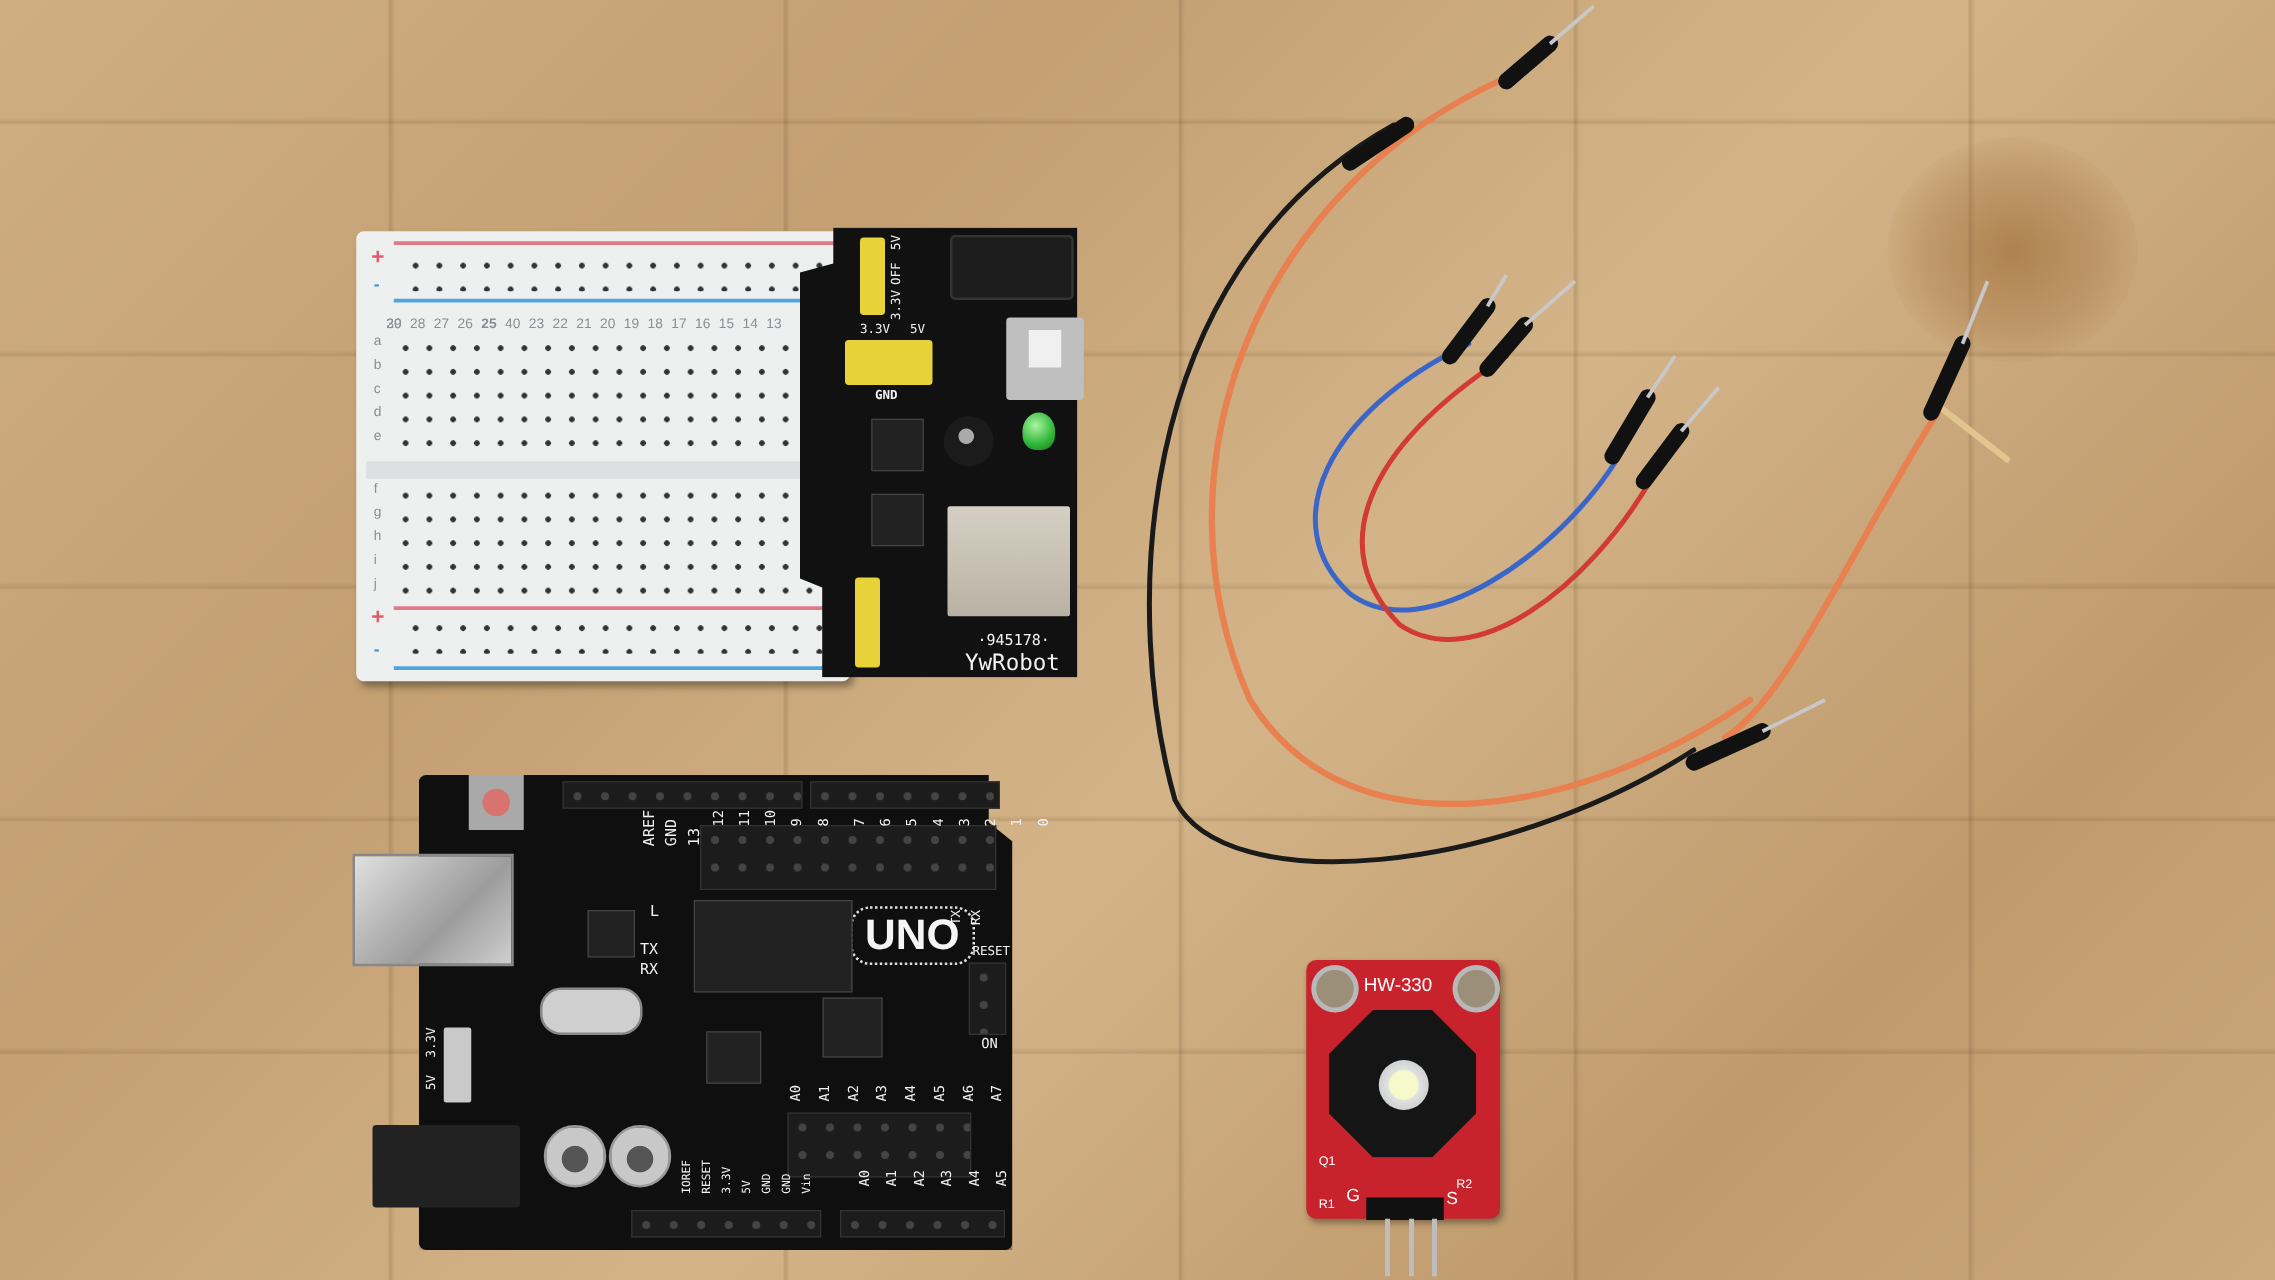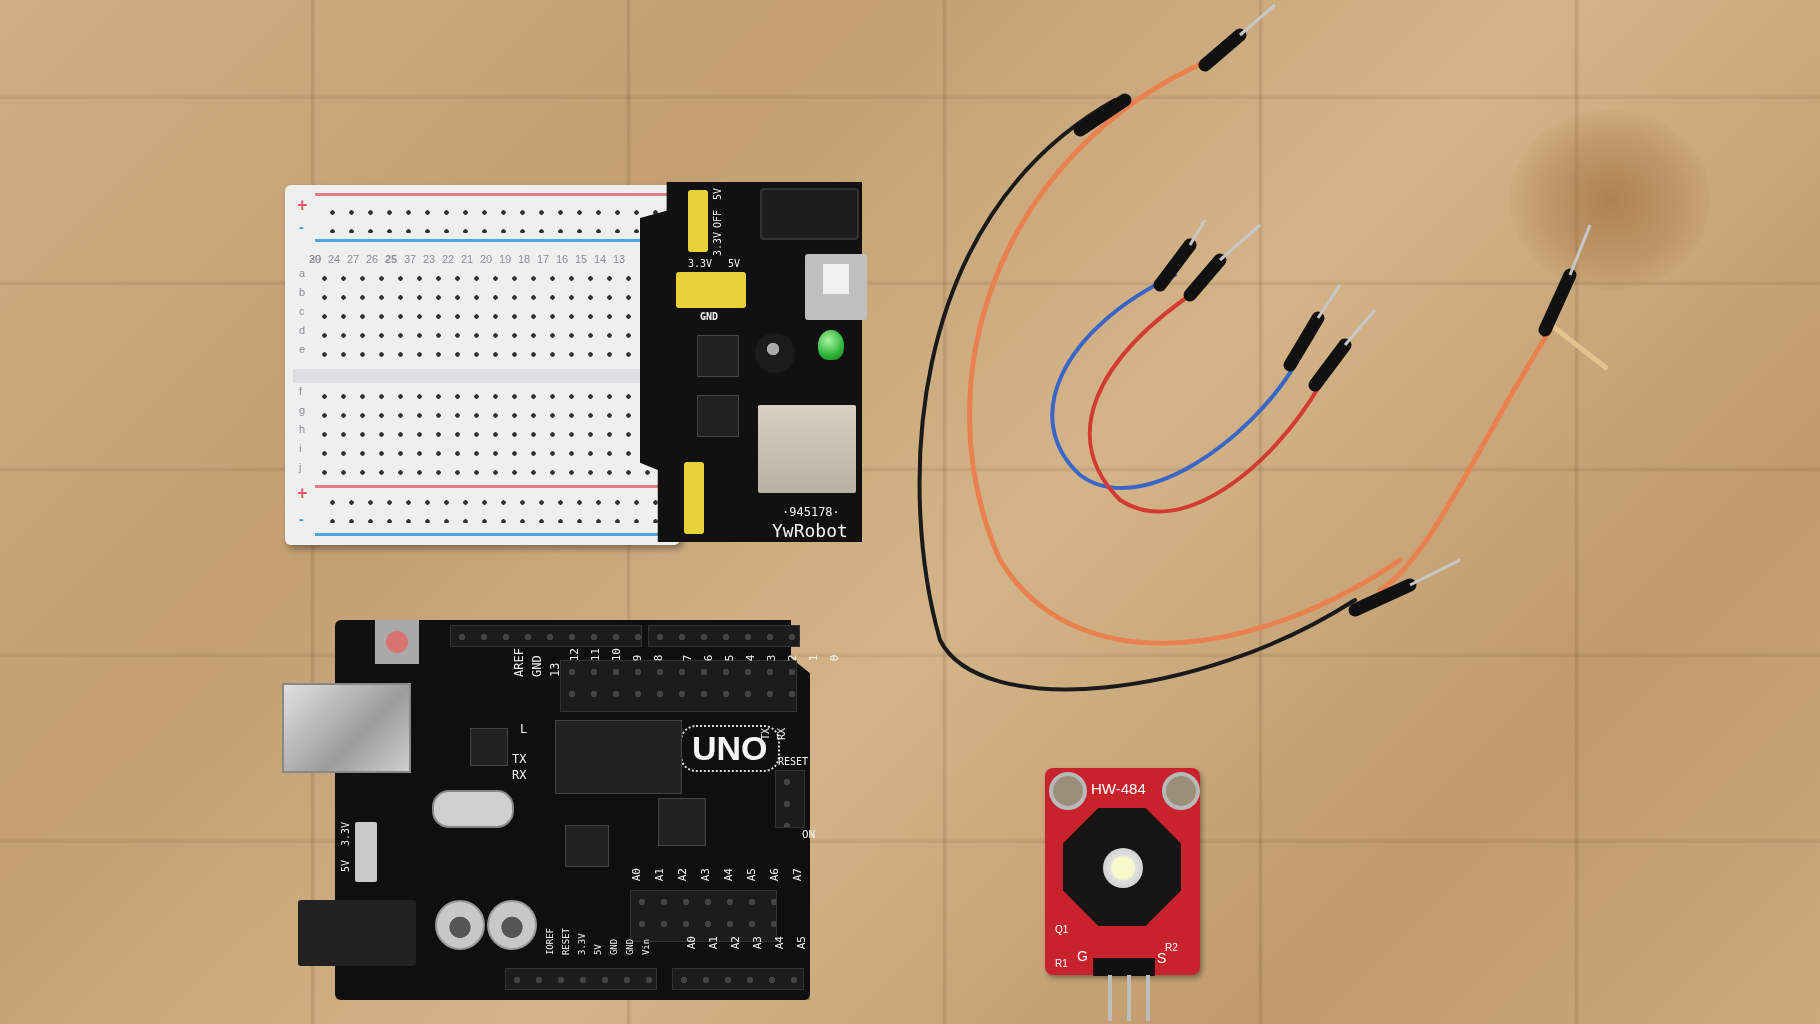--- a/index.html
+++ b/index.html
@@ -80,25 +80,25 @@
     <div class="rail" style="top:4px;">
       <div class="red" style="top:4px;"></div>
       <span class="plus" style="top:6px;">+</span>
       <div class="holes" style="left:30px;top:14px;width:340px;height:30px;"></div>
       <span class="minus" style="top:30px;">-</span>
       <div class="blue" style="top:50px;"></div>
     </div>
     <div style="position:absolute;left:24px;top:68px;width:360px;display:flex;gap:0;">
       <span class="bb-label" style="width:19px;">30</span>
       <span class="bb-label" style="position:static;width:19px;">29</span>
-      <span class="bb-label" style="position:static;width:19px;">24</span>
+      <span class="bb-label" style="position:static;width:19px;">28</span>
       <span class="bb-label" style="position:static;width:19px;">27</span>
       <span class="bb-label" style="position:static;width:19px;">26</span>
       <span class="bb-label" style="position:static;width:19px;font-weight:bold;">25</span>
-      <span class="bb-label" style="position:static;width:19px;">37</span>
+      <span class="bb-label" style="position:static;width:19px;">40</span>
       <span class="bb-label" style="position:static;width:19px;">23</span>
       <span class="bb-label" style="position:static;width:19px;">22</span>
       <span class="bb-label" style="position:static;width:19px;">21</span>
       <span class="bb-label" style="position:static;width:19px;">20</span>
       <span class="bb-label" style="position:static;width:19px;">19</span>
       <span class="bb-label" style="position:static;width:19px;">18</span>
       <span class="bb-label" style="position:static;width:19px;">17</span>
       <span class="bb-label" style="position:static;width:19px;">16</span>
       <span class="bb-label" style="position:static;width:19px;">15</span>
       <span class="bb-label" style="position:static;width:19px;">14</span>
@@ -174,21 +174,21 @@
     <span class="silk" style="position:static;font-size:11px;writing-mode:vertical-rl;transform:rotate(180deg);">3</span>
     <span class="silk" style="position:static;font-size:11px;writing-mode:vertical-rl;transform:rotate(180deg);">2</span>
     <span class="silk" style="position:static;font-size:11px;writing-mode:vertical-rl;transform:rotate(180deg);">1</span>
     <span class="silk" style="position:static;font-size:11px;writing-mode:vertical-rl;transform:rotate(180deg);">0</span>
   </div>
   <div class="uno-logo">UNO</div>
   <span class="silk" style="left:760px;top:728px;font-size:10px;writing-mode:vertical-rl;transform:rotate(180deg);">TX</span>
   <span class="silk" style="left:776px;top:728px;font-size:10px;writing-mode:vertical-rl;transform:rotate(180deg);">RX</span>
   <span class="silk" style="left:778px;top:756px;font-size:10px;">RESET</span>
   <div class="header" style="left:775px;top:770px;width:28px;height:56px;"></div>
-  <span class="silk" style="left:802px;top:828px;font-size:11px;">ON</span>
+  <span class="silk" style="left:785px;top:828px;font-size:11px;">ON</span>
   <span class="silk" style="left:520px;top:722px;font-size:12px;">L</span>
   <span class="silk" style="left:512px;top:752px;font-size:12px;">TX</span>
   <span class="silk" style="left:512px;top:768px;font-size:12px;">RX</span>
   <div class="chip" style="left:470px;top:728px;width:36px;height:36px;"></div>
   <div class="chip" style="left:658px;top:798px;width:46px;height:46px;"></div>
   <div class="chip" style="left:555px;top:720px;width:125px;height:72px;"></div>
   <div class="chip" style="left:565px;top:825px;width:42px;height:40px;"></div>
   <div class="crystal"></div>
   <div style="position:absolute;left:630px;top:868px;display:flex;gap:10px;">
     <span class="silk" style="position:static;font-size:11px;writing-mode:vertical-rl;transform:rotate(180deg);">A0</span>
@@ -227,21 +227,21 @@
   <div style="position:absolute;left:355px;top:822px;width:22px;height:60px;background:#c9c9c9;border-radius:2px;"></div>
   <span class="silk" style="left:340px;top:822px;font-size:10px;writing-mode:vertical-rl;transform:rotate(180deg);">3.3V</span>
   <span class="silk" style="left:340px;top:860px;font-size:10px;writing-mode:vertical-rl;transform:rotate(180deg);">5V</span>
   <div class="barrel"></div>
   <div class="ecap" style="left:435px;top:900px;width:46px;height:46px;"></div>
   <div class="ecap" style="left:487px;top:900px;width:46px;height:46px;"></div>
 
   <div class="ledmod">
     <div class="hole" style="left:4px;top:4px;"></div>
     <div class="hole" style="left:117px;top:4px;"></div>
-    <span class="mod-text" style="left:46px;top:12px;font-size:15px;">HW-484</span>
+    <span class="mod-text" style="left:46px;top:12px;font-size:15px;">HW-330</span>
     <div class="star"></div>
     <div class="lens"></div>
     <span class="mod-text" style="left:10px;top:156px;font-size:10px;">Q1</span>
     <span class="mod-text" style="left:10px;top:190px;font-size:10px;">R1</span>
     <span class="mod-text" style="left:120px;top:174px;font-size:10px;">R2</span>
     <span class="mod-text" style="left:32px;top:180px;font-size:14px;">G</span>
     <span class="mod-text" style="left:112px;top:182px;font-size:14px;">S</span>
     <div class="pinhdr"></div>
     <div class="pins"></div>
   </div>

